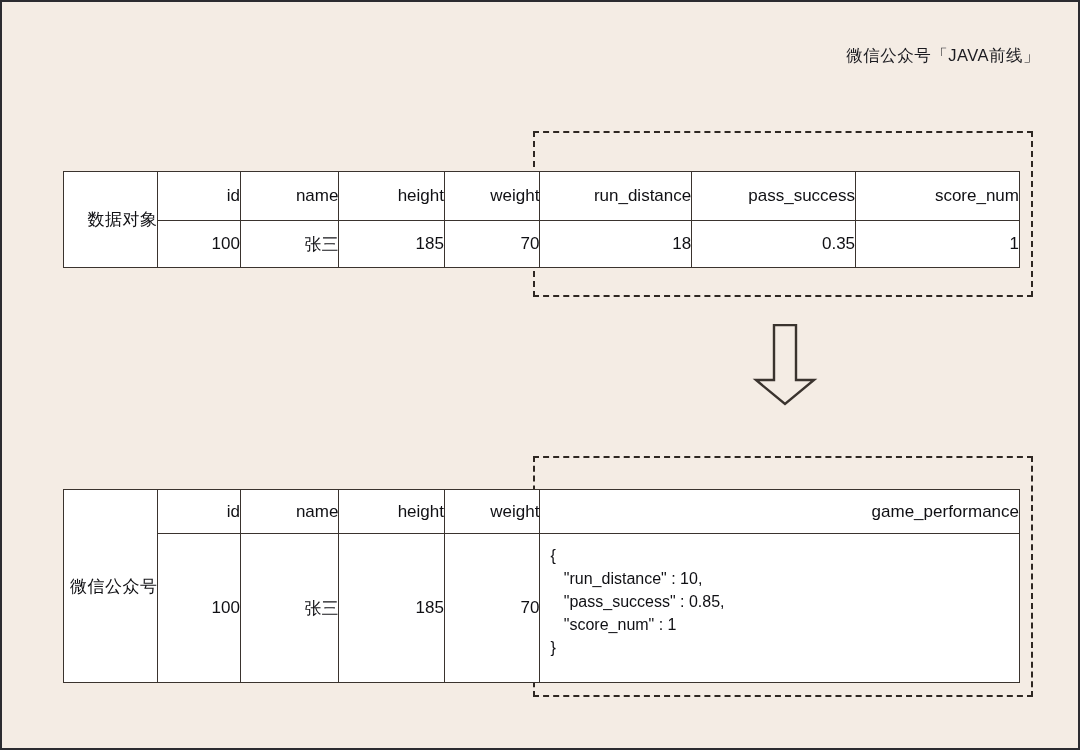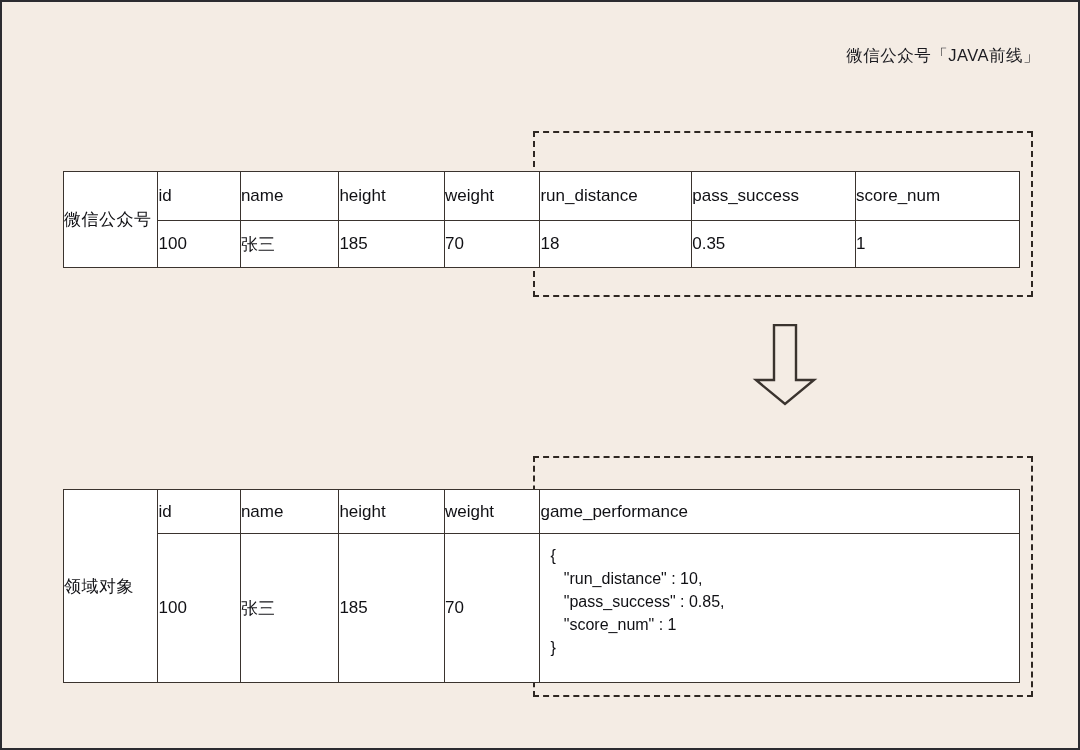--- a/index.html
+++ b/index.html
@@ -45,21 +45,21 @@
   .tbl {
     position: absolute;
     border-collapse: collapse;
     background: #ffffff;
     table-layout: fixed;
     box-sizing: border-box;
   }
   .tbl td {
     border: 1.6px solid #3a332e;
     background: #ffffff;
-    text-align: left;
+    text-align: right;
     vertical-align: middle;
     font-size: 17px;
     color: #101014;
     padding: 0;
   }
   .tbl td.label-cell {
     font-size: 17px;
     letter-spacing: 0.5px;
   }
   .tbl td.json-cell {
@@ -106,21 +106,21 @@
       <col style="width:82px">
       <col style="width:98px">
       <col style="width:105px">
       <col style="width:95px">
       <col style="width:151px">
       <col style="width:163px">
       <col style="width:163px">
     </colgroup>
     <tbody>
         <tr class="head-row">
-      <td class="label-cell" rowspan="2">微信公众号</td>
+      <td class="label-cell" rowspan="2">数据对象</td>
       <td>id</td>
       <td>name</td>
       <td>height</td>
       <td>weight</td>
       <td>run_distance</td>
       <td>pass_success</td>
       <td>score_num</td>
     </tr>
     <tr class="body-row">
       <td>100</td>
@@ -144,21 +144,21 @@
     <colgroup>
       <col style="width:94px">
       <col style="width:82px">
       <col style="width:98px">
       <col style="width:105px">
       <col style="width:95px">
       <col style="width:477px">
     </colgroup>
     <tbody>
         <tr class="head-row">
-      <td class="label-cell" rowspan="2">领域对象</td>
+      <td class="label-cell" rowspan="2">微信公众号</td>
       <td>id</td>
       <td>name</td>
       <td>height</td>
       <td>weight</td>
       <td>game_performance</td>
     </tr>
     <tr class="body-row">
       <td>100</td>
       <td>张三</td>
       <td>185</td>

